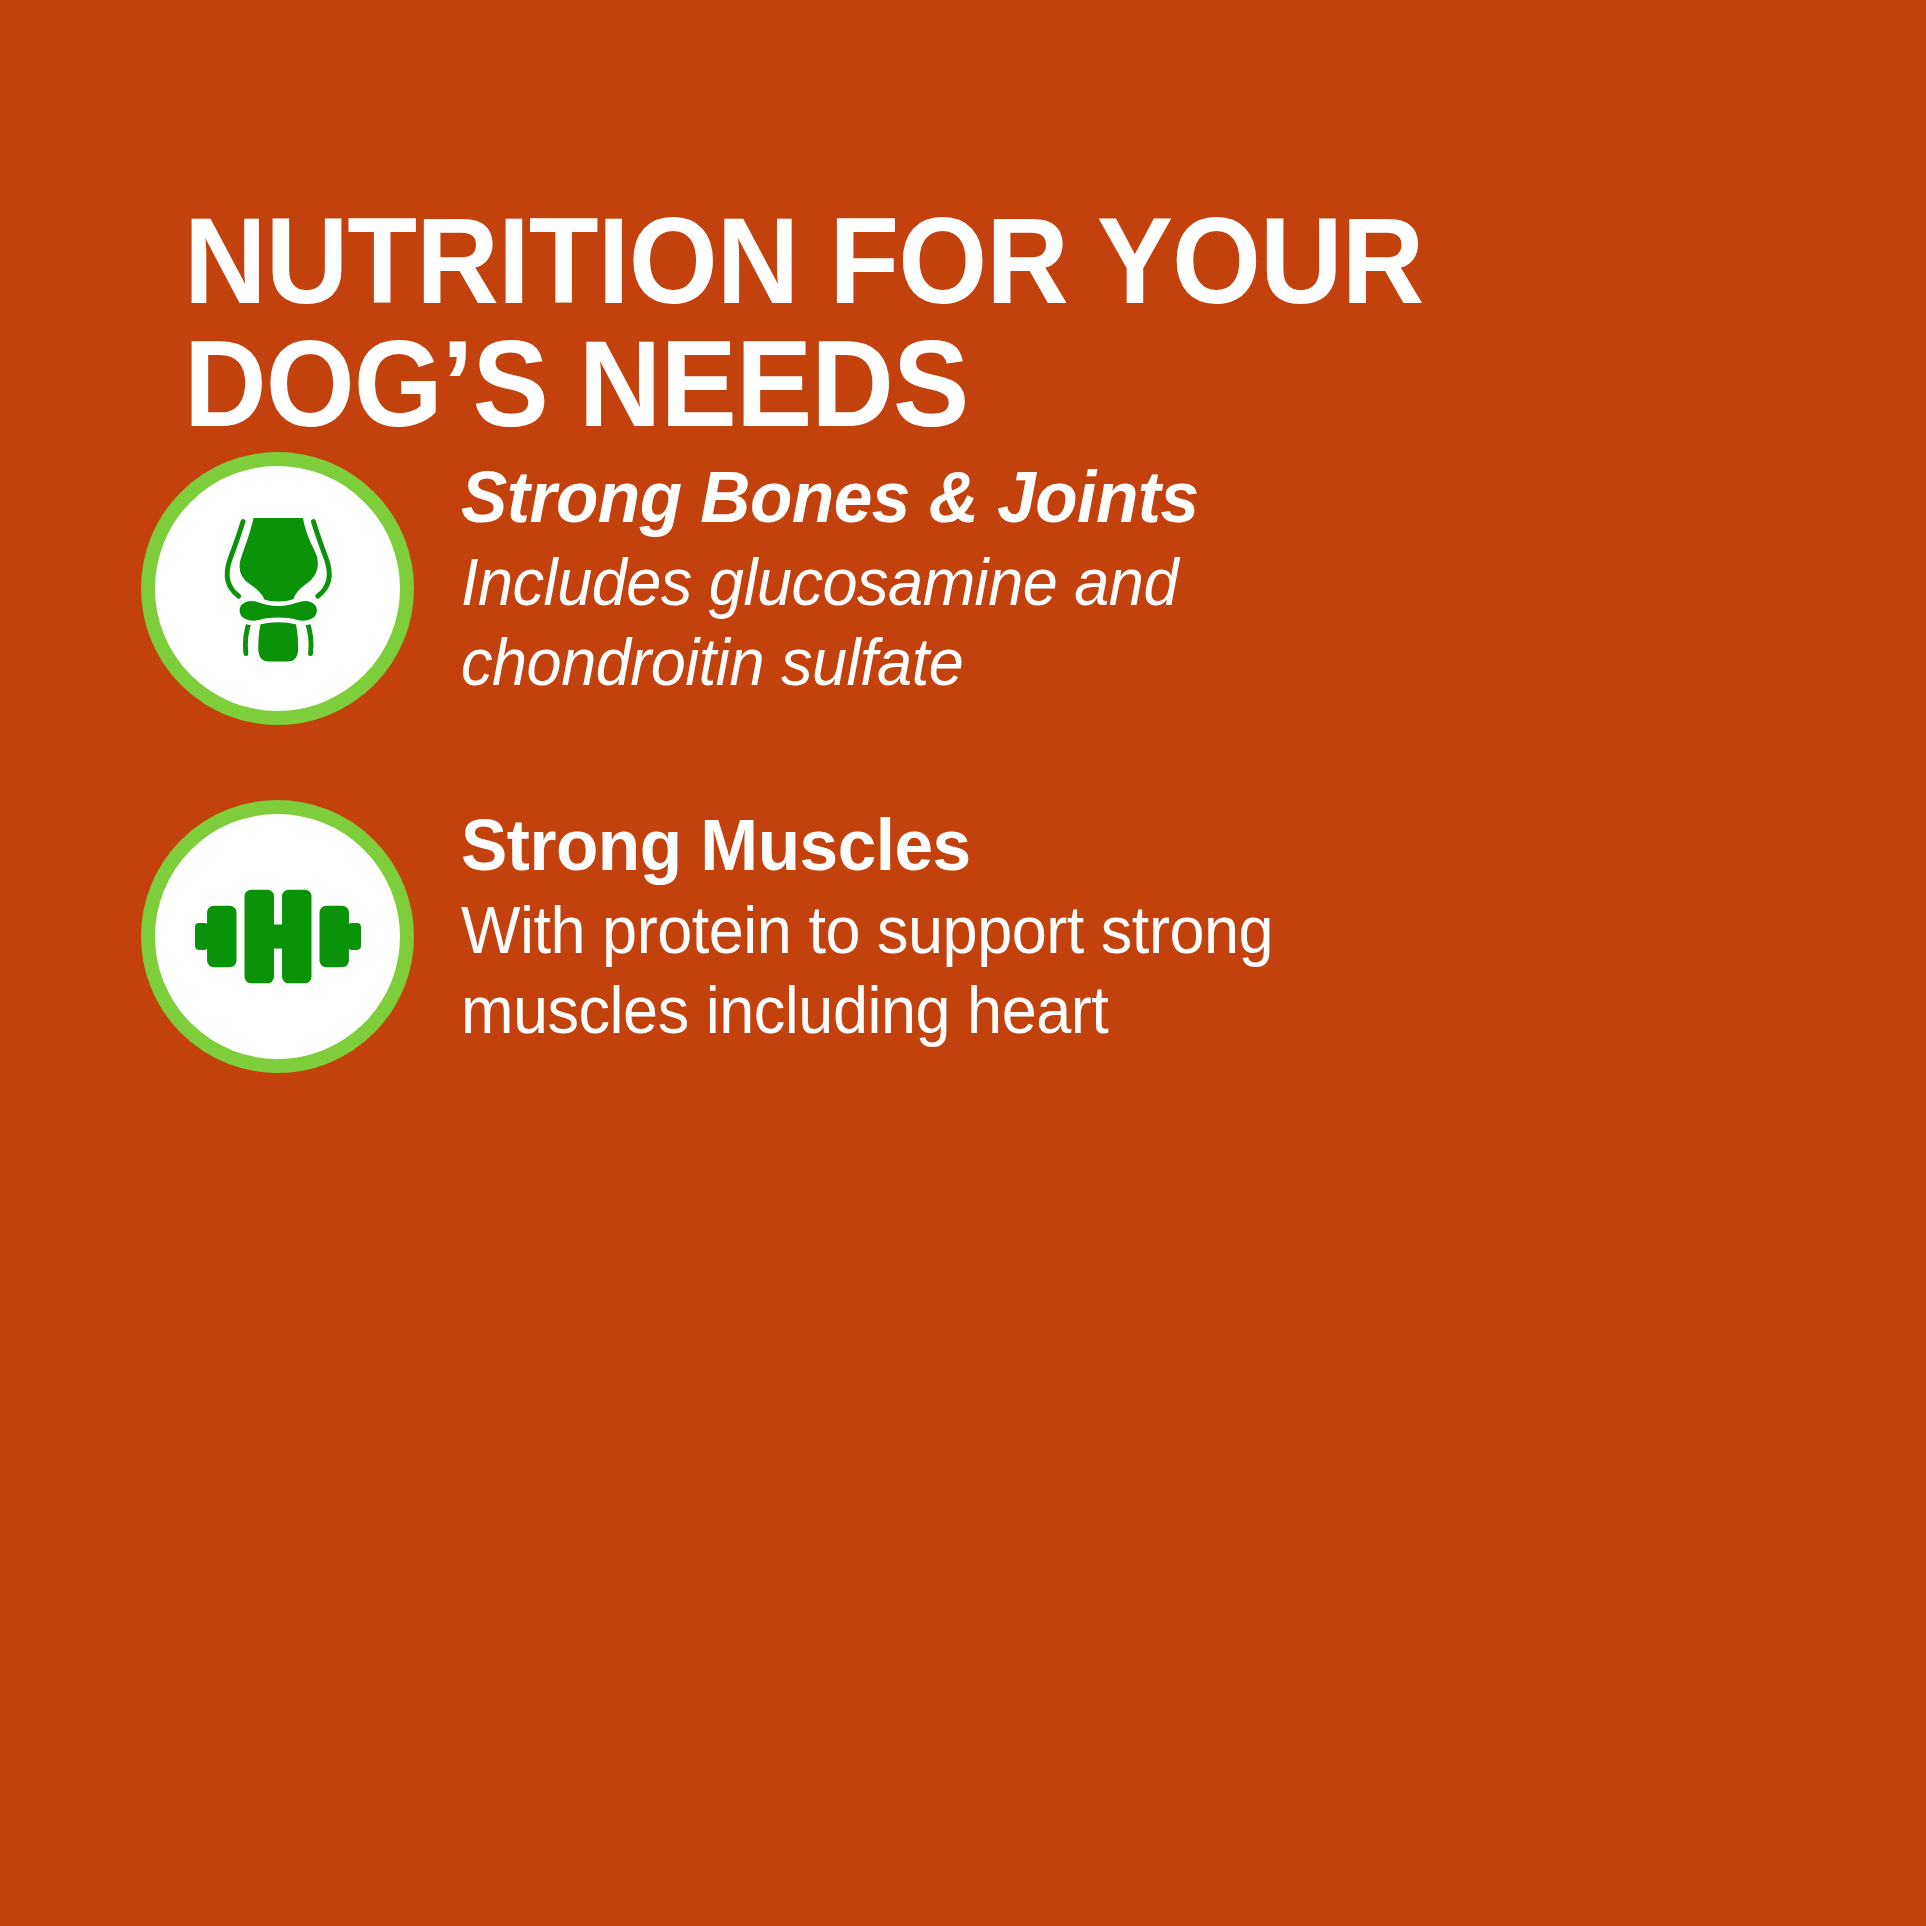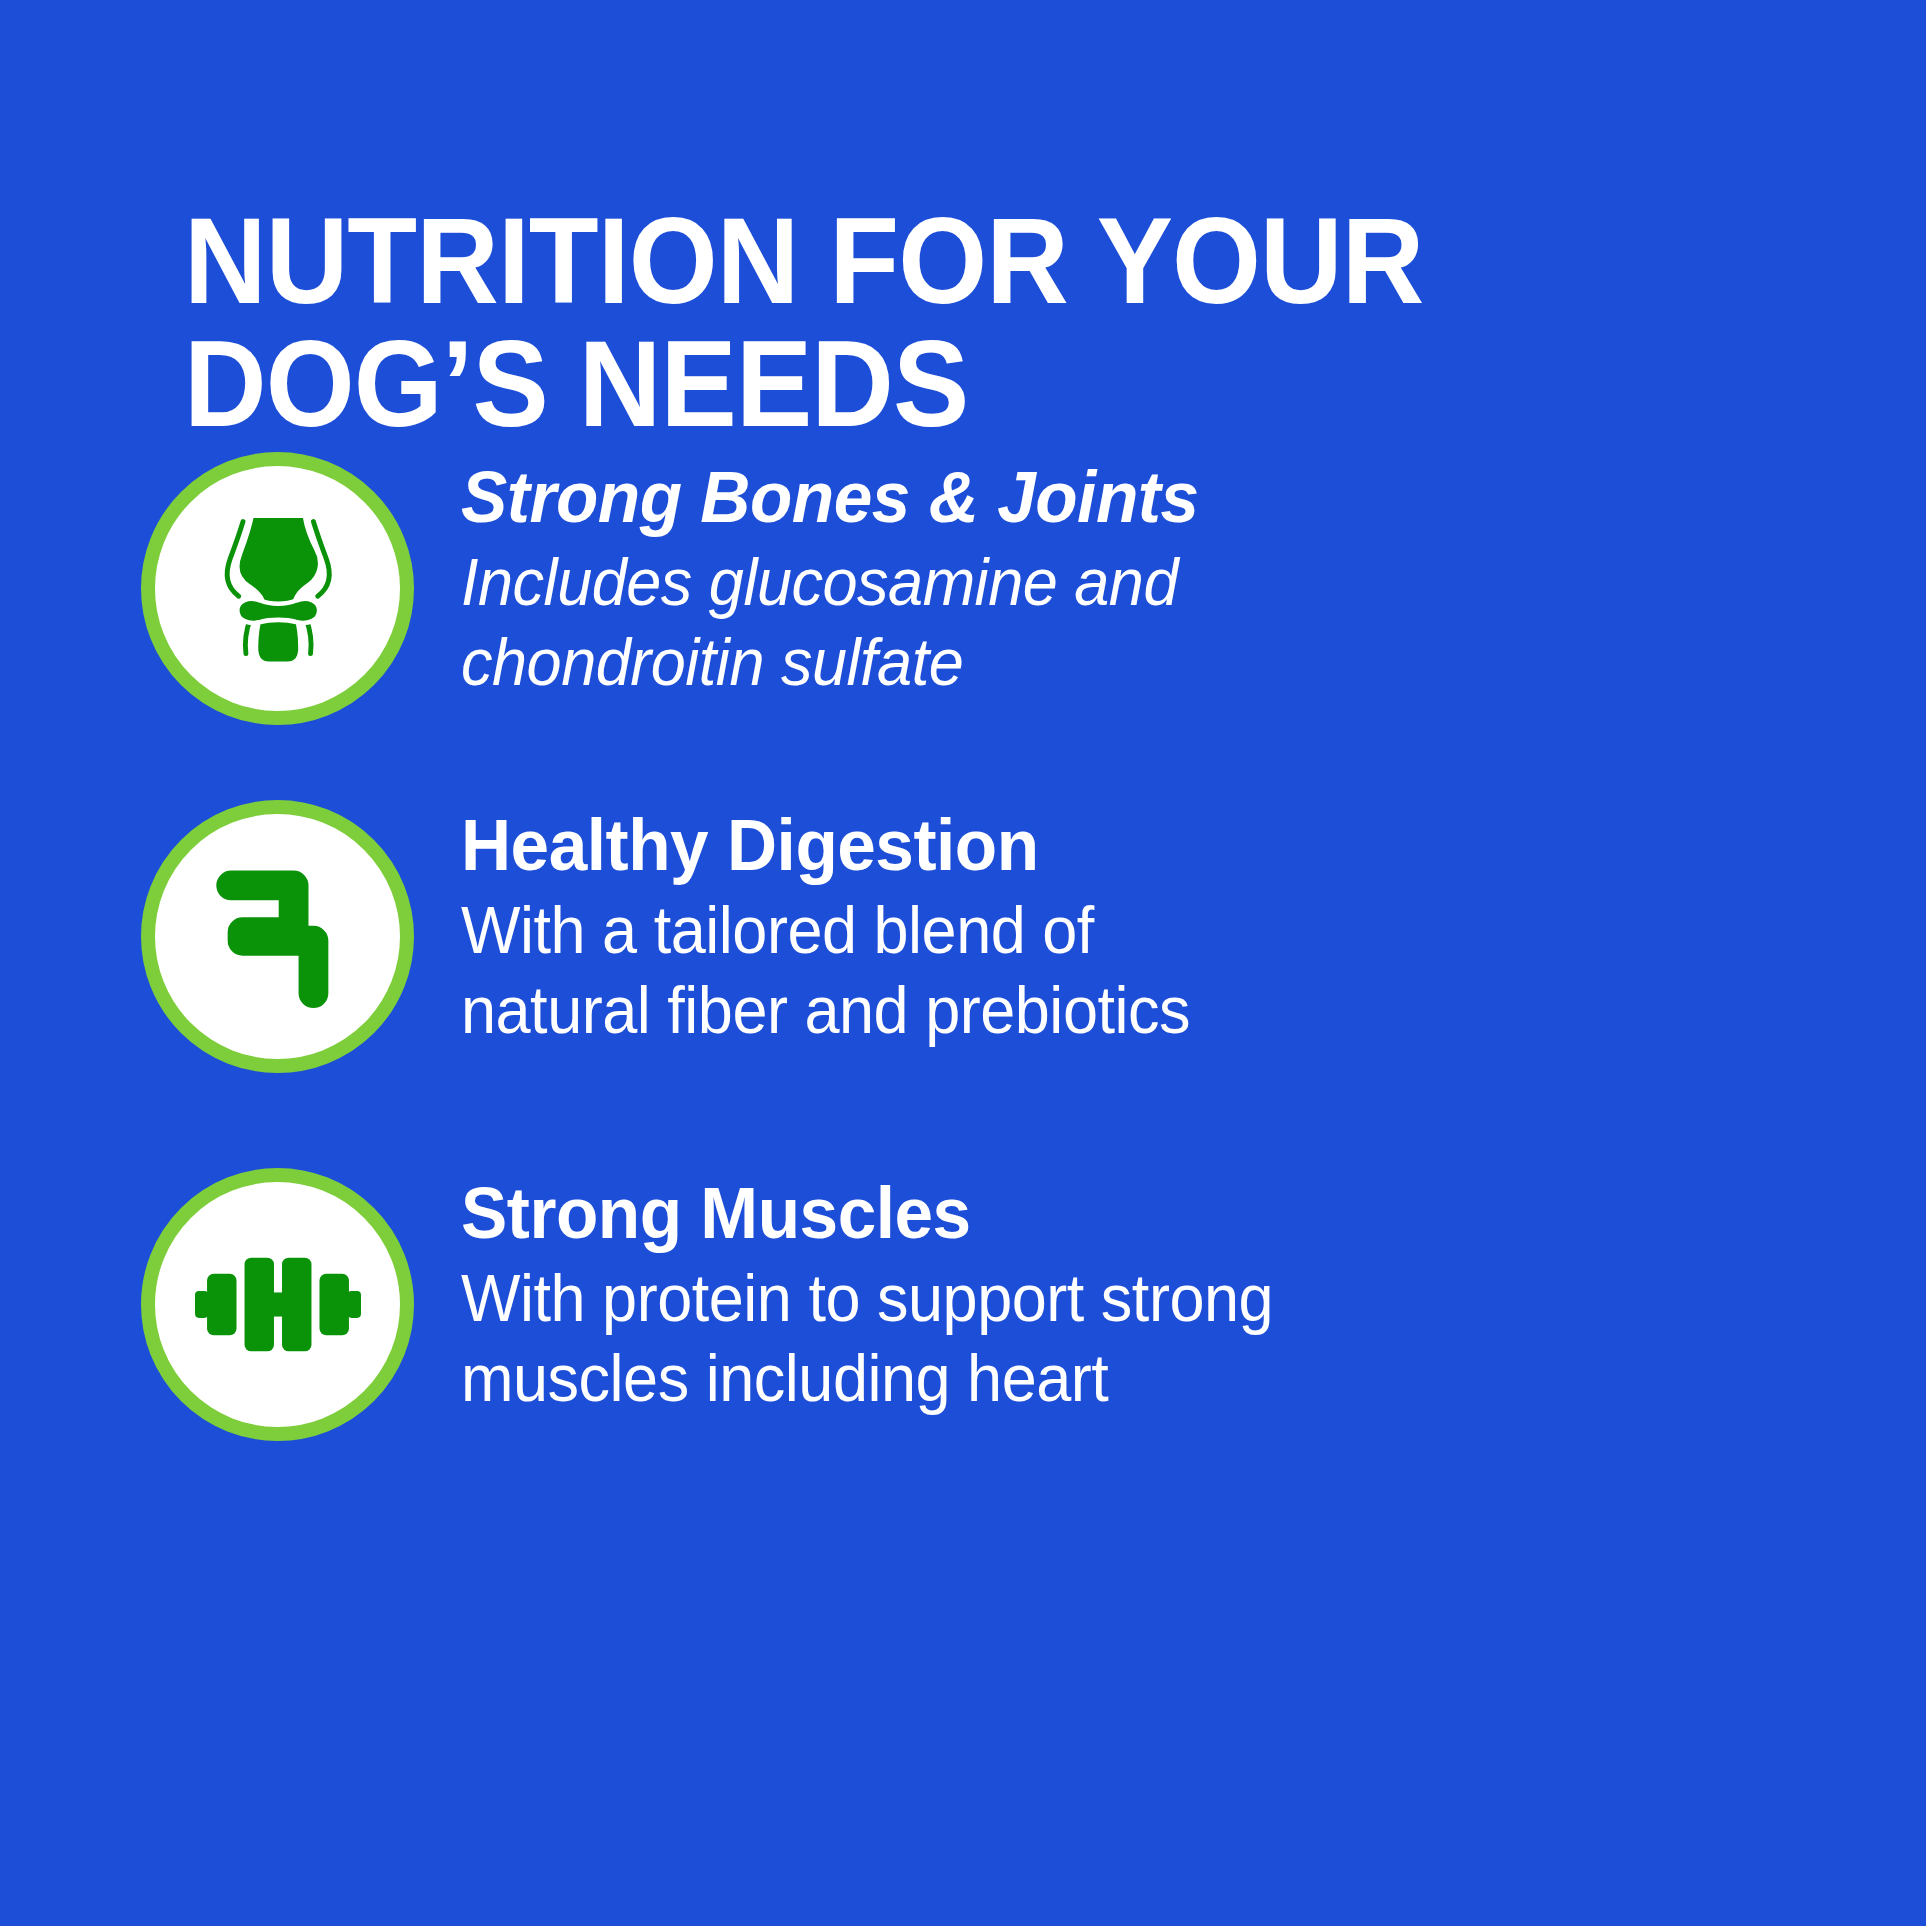--- a/index.html
+++ b/index.html
@@ -112,21 +112,21 @@
   }
 
   
   .feature-row.row-0 { height: 348px; font-style: italic; }
   .feature-row.row-1 { height: 368px; }
   .feature-row.row-2 { height: 368px; }
 </style>
 </head>
 <body style="background: rgb(10, 146, 9);">
 
-<div id="poster" style="background: #1d4ed8;">
+<div id="poster" style="background: #c2410c;">
 
   <h1 class="headline" style="color: rgb(255, 255, 255);">NUTRITION FOR YOUR
 DOG’S NEEDS</h1>
 
   <div class="features">
 
     <div class="feature-row row-0">
       <div class="icon-wrap">
         <div class="icon-circle" style="border-color: rgb(126, 206, 60); background: rgb(255, 255, 255);">
           <span>
@@ -161,42 +161,20 @@
           </span>
         </div>
       </div>
       <div class="feature-text" style="color: rgb(255, 255, 255);">
         <div class="feature-title">Strong Bones &amp; Joints</div>
         <div class="feature-desc">Includes glucosamine and
 chondroitin sulfate</div>
       </div>
     </div>
 
-    <div class="feature-row row-1">
-      <div class="icon-wrap">
-        <div class="icon-circle" style="border-color: rgb(126, 206, 60); background: rgb(255, 255, 255);">
-          <span>
-            <svg width="156" height="149" viewBox="0 0 110 104" aria-hidden="true">
-              <path d="M22 16
-                       L 66 16
-                       L 66 49
-                       L 30 49
-                       L 30 55
-                       L 80 55
-                       L 80 92" fill="none" stroke="#0a9209" stroke-width="21" stroke-linecap="round" stroke-linejoin="round"></path>
-            </svg>
-          </span>
-        </div>
-      </div>
-      <div class="feature-text" style="color: rgb(255, 255, 255);">
-        <div class="feature-title">Healthy Digestion</div>
-        <div class="feature-desc">With a tailored blend of
-natural fiber and prebiotics</div>
-      </div>
-    </div>
 
     <div class="feature-row row-2">
       <div class="icon-wrap">
         <div class="icon-circle" style="border-color: rgb(126, 206, 60); background: rgb(255, 255, 255);">
           <span>
             <svg width="166" height="109" viewBox="0 0 124 80" aria-hidden="true">
               <g fill="#0a9209">
                 <rect x="0" y="30" width="10" height="20" rx="3"></rect>
                 <rect x="9" y="17" width="22" height="46" rx="5"></rect>
                 <rect x="37" y="5" width="22" height="70" rx="5"></rect>

